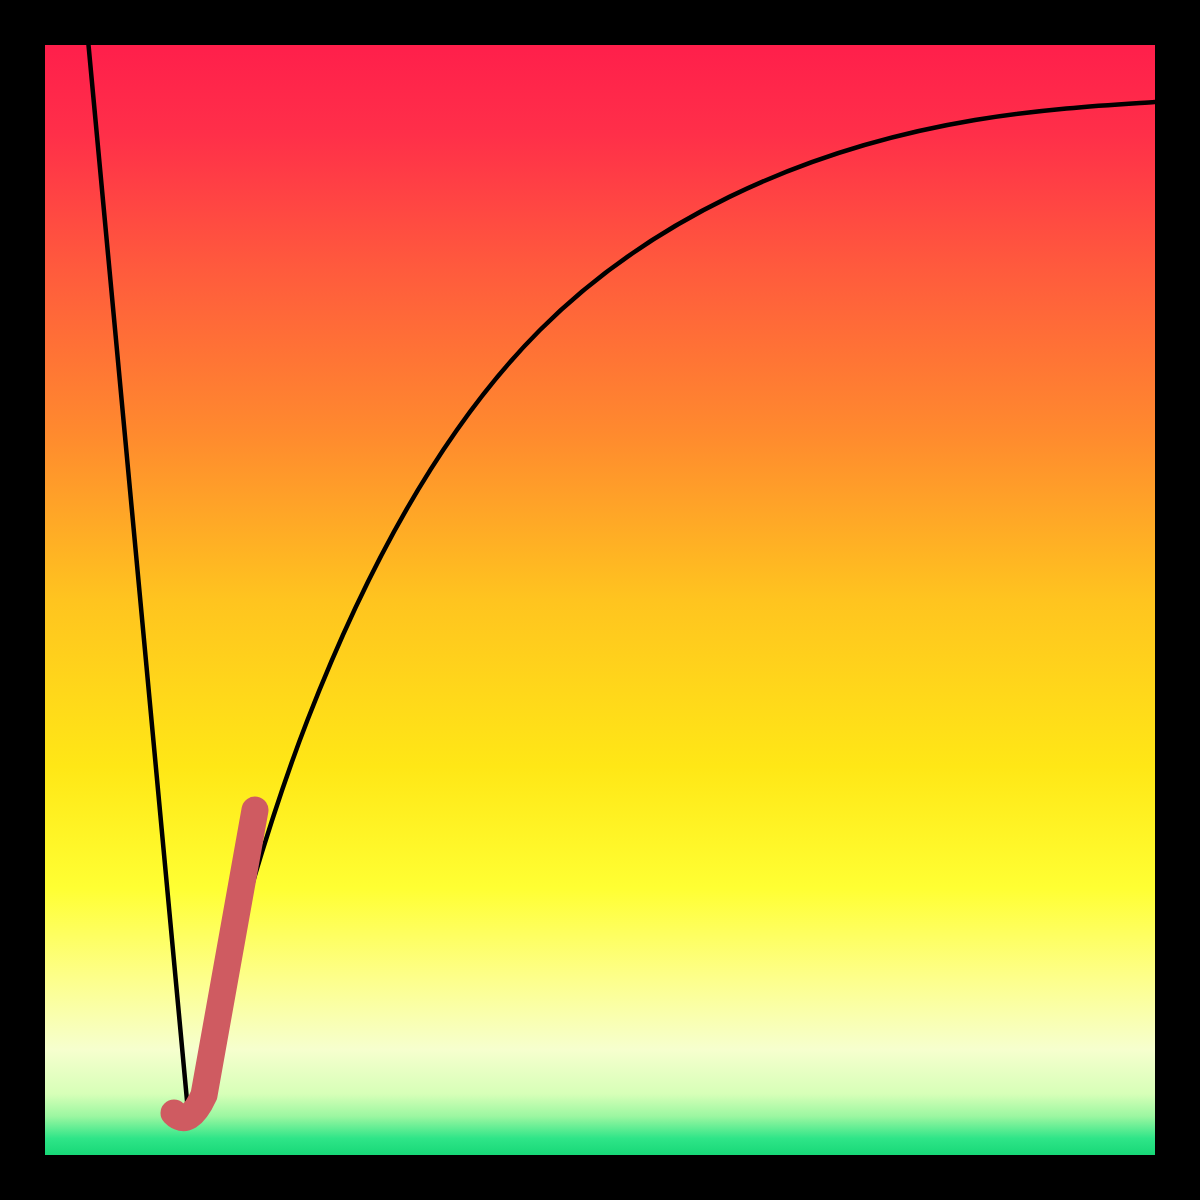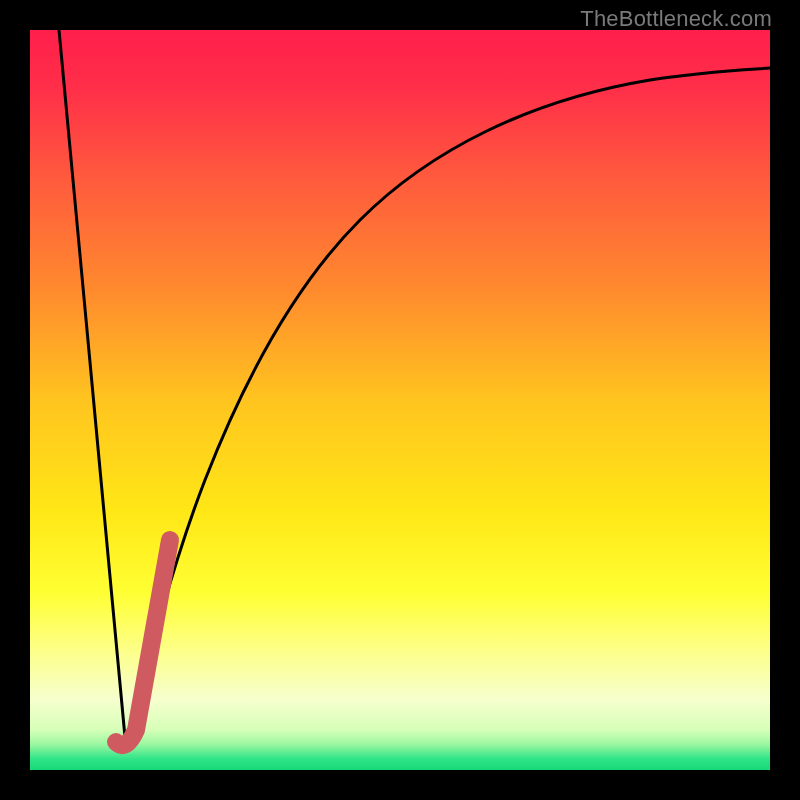--- a/index.html
+++ b/index.html
@@ -83,15 +83,14 @@
                C 210 360, 260 260, 330 190
                C 400 120, 500 70, 620 50
                C 670 42, 710 40, 740 38" stroke="#000" stroke-width="3" fill="none" stroke-linecap="round"></path>
       <path d="M 86 712
                Q 96 722, 106 700
                L 140 510" stroke="#cf5b61" stroke-width="18" fill="none" stroke-linecap="round" stroke-linejoin="round"></path>
     </svg>
 
   </div>
 
-  <div class="watermark">TheBottleneck.com</div>
 
 </div>
 
 </body></html>

